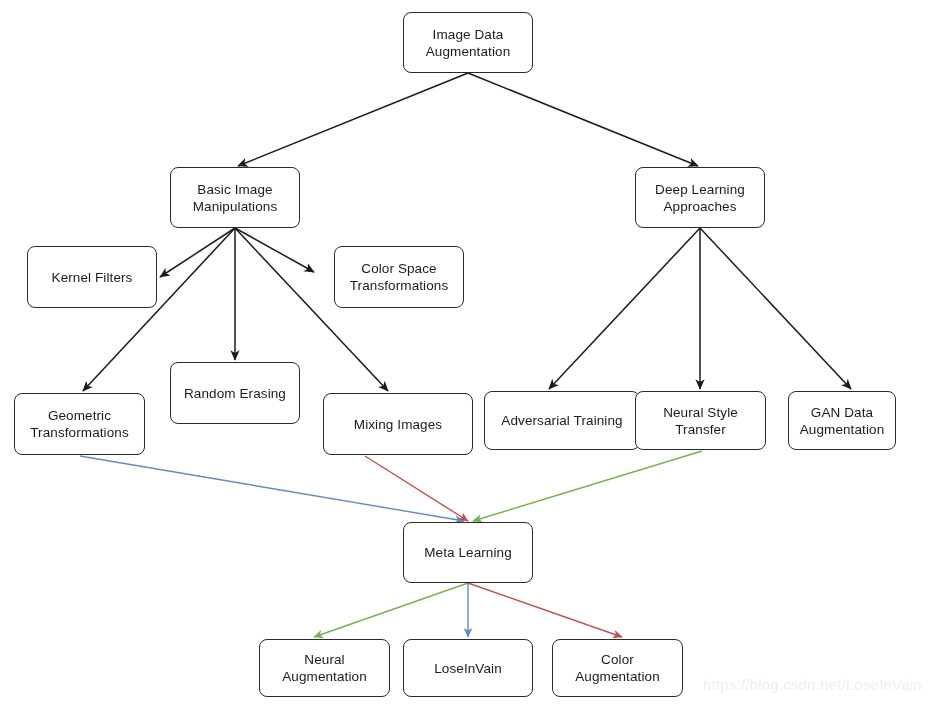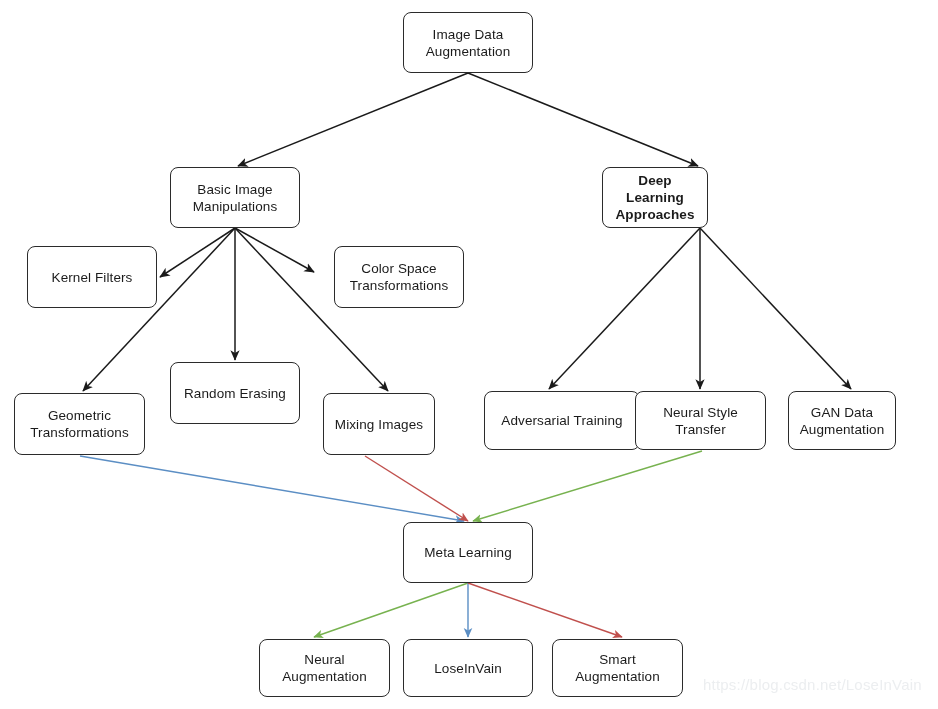--- a/index.html
+++ b/index.html
@@ -96,39 +96,39 @@
 
   <div id="nodes-layer">
       <div class="node" style="left: 403px; top: 12px; width: 130px; height: 61px;">
         <span>Image Data
 Augmentation</span>
       </div>
       <div class="node" style="left: 170px; top: 167px; width: 130px; height: 61px;">
         <span>Basic Image
 Manipulations</span>
       </div>
-      <div class="node" style="left: 602px; top: 167px; width: 106px; height: 61px; font-weight: bold;">
+      <div class="node" style="left: 635px; top: 167px; width: 130px; height: 61px;">
         <span>Deep Learning
 Approaches</span>
       </div>
       <div class="node" style="left: 27px; top: 246px; width: 130px; height: 62px;">
         <span>Kernel Filters</span>
       </div>
       <div class="node" style="left: 317px; top: 246px; width: 130px; height: 62px; margin-left: 17px;">
         <span>Color Space
 Transformations</span>
       </div>
       <div class="node" style="left: 170px; top: 362px; width: 130px; height: 62px;">
         <span>Random Erasing</span>
       </div>
       <div class="node" style="left: 14px; top: 393px; width: 131px; height: 62px;">
         <span>Geometric
 Transformations</span>
       </div>
-      <div class="node" style="left: 323px; top: 393px; width: 112px; height: 62px;">
+      <div class="node" style="left: 323px; top: 393px; width: 150px; height: 62px;">
         <span>Mixing Images</span>
       </div>
       <div class="node" style="left: 484px; top: 391px; width: 156px; height: 59px;">
         <span>Adversarial Training</span>
       </div>
       <div class="node" style="left: 635px; top: 391px; width: 131px; height: 59px;">
         <span>Neural Style Transfer</span>
       </div>
       <div class="node" style="left: 788px; top: 391px; width: 108px; height: 59px;">
         <span>GAN Data
@@ -137,19 +137,19 @@
       <div class="node" style="left: 403px; top: 522px; width: 130px; height: 61px; text-align: center;">
         <span>Meta Learning</span>
       </div>
       <div class="node" style="left: 259px; top: 639px; width: 131px; height: 58px;">
         <span>Neural Augmentation</span>
       </div>
       <div class="node" style="left: 403px; top: 639px; width: 130px; height: 58px;">
         <span>LoseInVain</span>
       </div>
       <div class="node" style="left: 552px; top: 639px; width: 131px; height: 58px;">
-        <span>Smart Augmentation</span>
+        <span>Color Augmentation</span>
       </div>
     </div>
 
   <div id="watermark">https://blog.csdn.net/LoseInVain</div>
 
 </div>
 
 </body></html>

